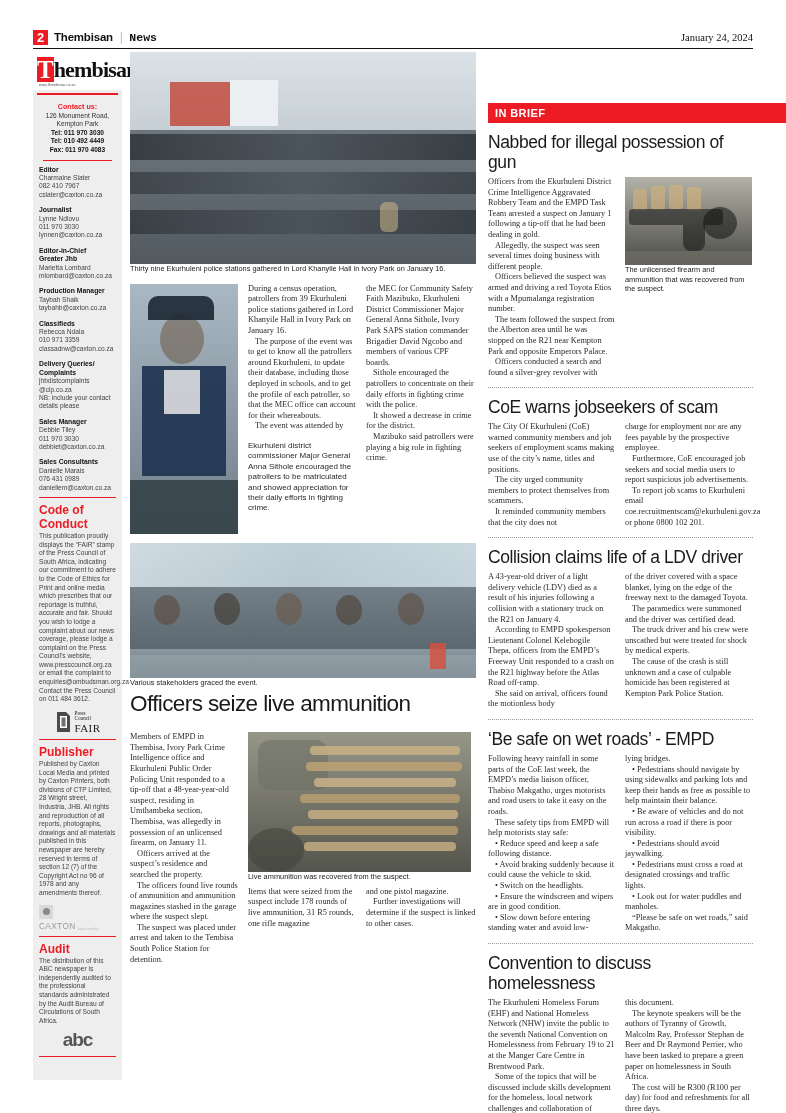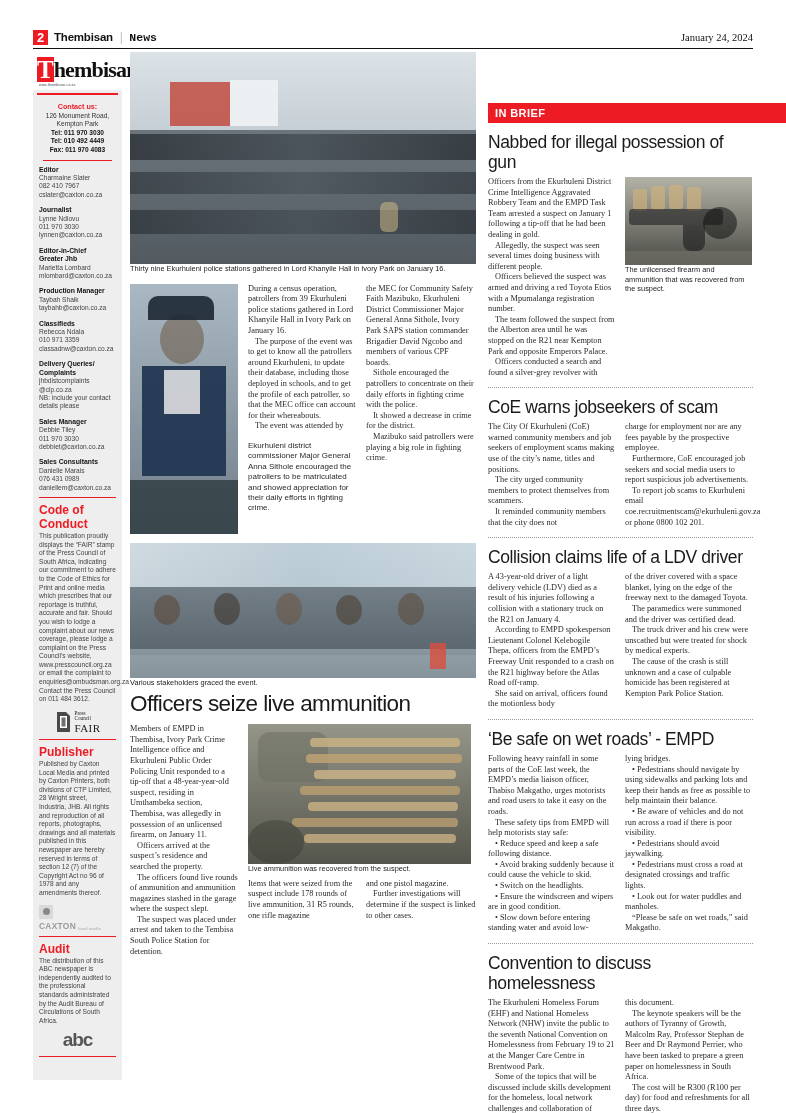--- a/index.html
+++ b/index.html
@@ -268,21 +268,21 @@
 
       <div>
         <div class="code-hd">Publisher</div>
         <div class="code-body">Published by Caxton Local Media and printed by Caxton Printers, both divisions of CTP Limited, 28 Wright street, Industria, JHB. All rights and reproduction of all reports, photographs, drawings and all materials published in this newspaper are hereby reserved in terms of section 12 (7) of the Copyright Act no 96 of 1978 and any amendments thereof.</div>
       </div>
 
       <div class="caxton-wrap">
         <div class="caxton-sq">
             <span class="caxton-dot"></span>
           </div>
-        <div style="display:flex;align-items:flex-end;gap:2px;font-weight:bold;">
+        <div style="display:flex;align-items:flex-end;gap:2px;">
           <div class="caxton-name">CAXTON</div>
           <div class="caxton-sub">local media</div>
         </div>
       </div>
 
       <div class="rail-hr-thin" style="margin-left:0;margin-right:0;"></div>
 
       <div>
         <div class="code-hd">Audit</div>
         <div class="code-body">The distribution of this ABC newspaper is independently audited to the professional standards administrated by the Audit Bureau of Circulations of South Africa.</div>
@@ -346,21 +346,21 @@
       <div class="blob" style="left:146px;top:50px;width:26px;height:32px;background:#6b5340;"></div>
       <div class="blob" style="left:206px;top:52px;width:26px;height:30px;background:#4a3b2c;"></div>
       <div class="blob" style="left:268px;top:50px;width:26px;height:32px;background:#5d4836;"></div>
       <div class="strip" style="left:0;top:112px;width:346px;height:23px;background:#9aa7ae;opacity:.5;"></div>
       <div class="strip" style="left:300px;top:100px;width:16px;height:26px;background:#d94f3d;opacity:.8;"></div>
     </div>
     <div class="cap">Various stakeholders graced the event.</div>
 
     <div class="headline2">Officers seize live ammunition</div>
 
-    <div class="story-grid" style="margin-top:8px;">
+    <div class="story-grid" style="margin-top:16px;">
       <div class="col">
         <div class="body-txt">
           <p class="first">Members of EMPD in Thembisa, Ivory Park Crime Intelligence office and Ekurhuleni Public Order Policing Unit responded to a tip-off that a 48-year-year-old suspect, residing in Umthambeka section, Thembisa, was allegedly in possession of an unlicensed firearm, on January 11.</p>
           <p>Officers arrived at the suspect’s residence and searched the property.</p>
           <p>The officers found live rounds of ammunition and ammunition magazines stashed in the garage where the suspect slept.</p>
           <p>The suspect was placed under arrest and taken to the Tembisa South Police Station for detention.</p>
         </div>
       </div>
       <div style="width:228px;">
         <div class="photo-ammo">

